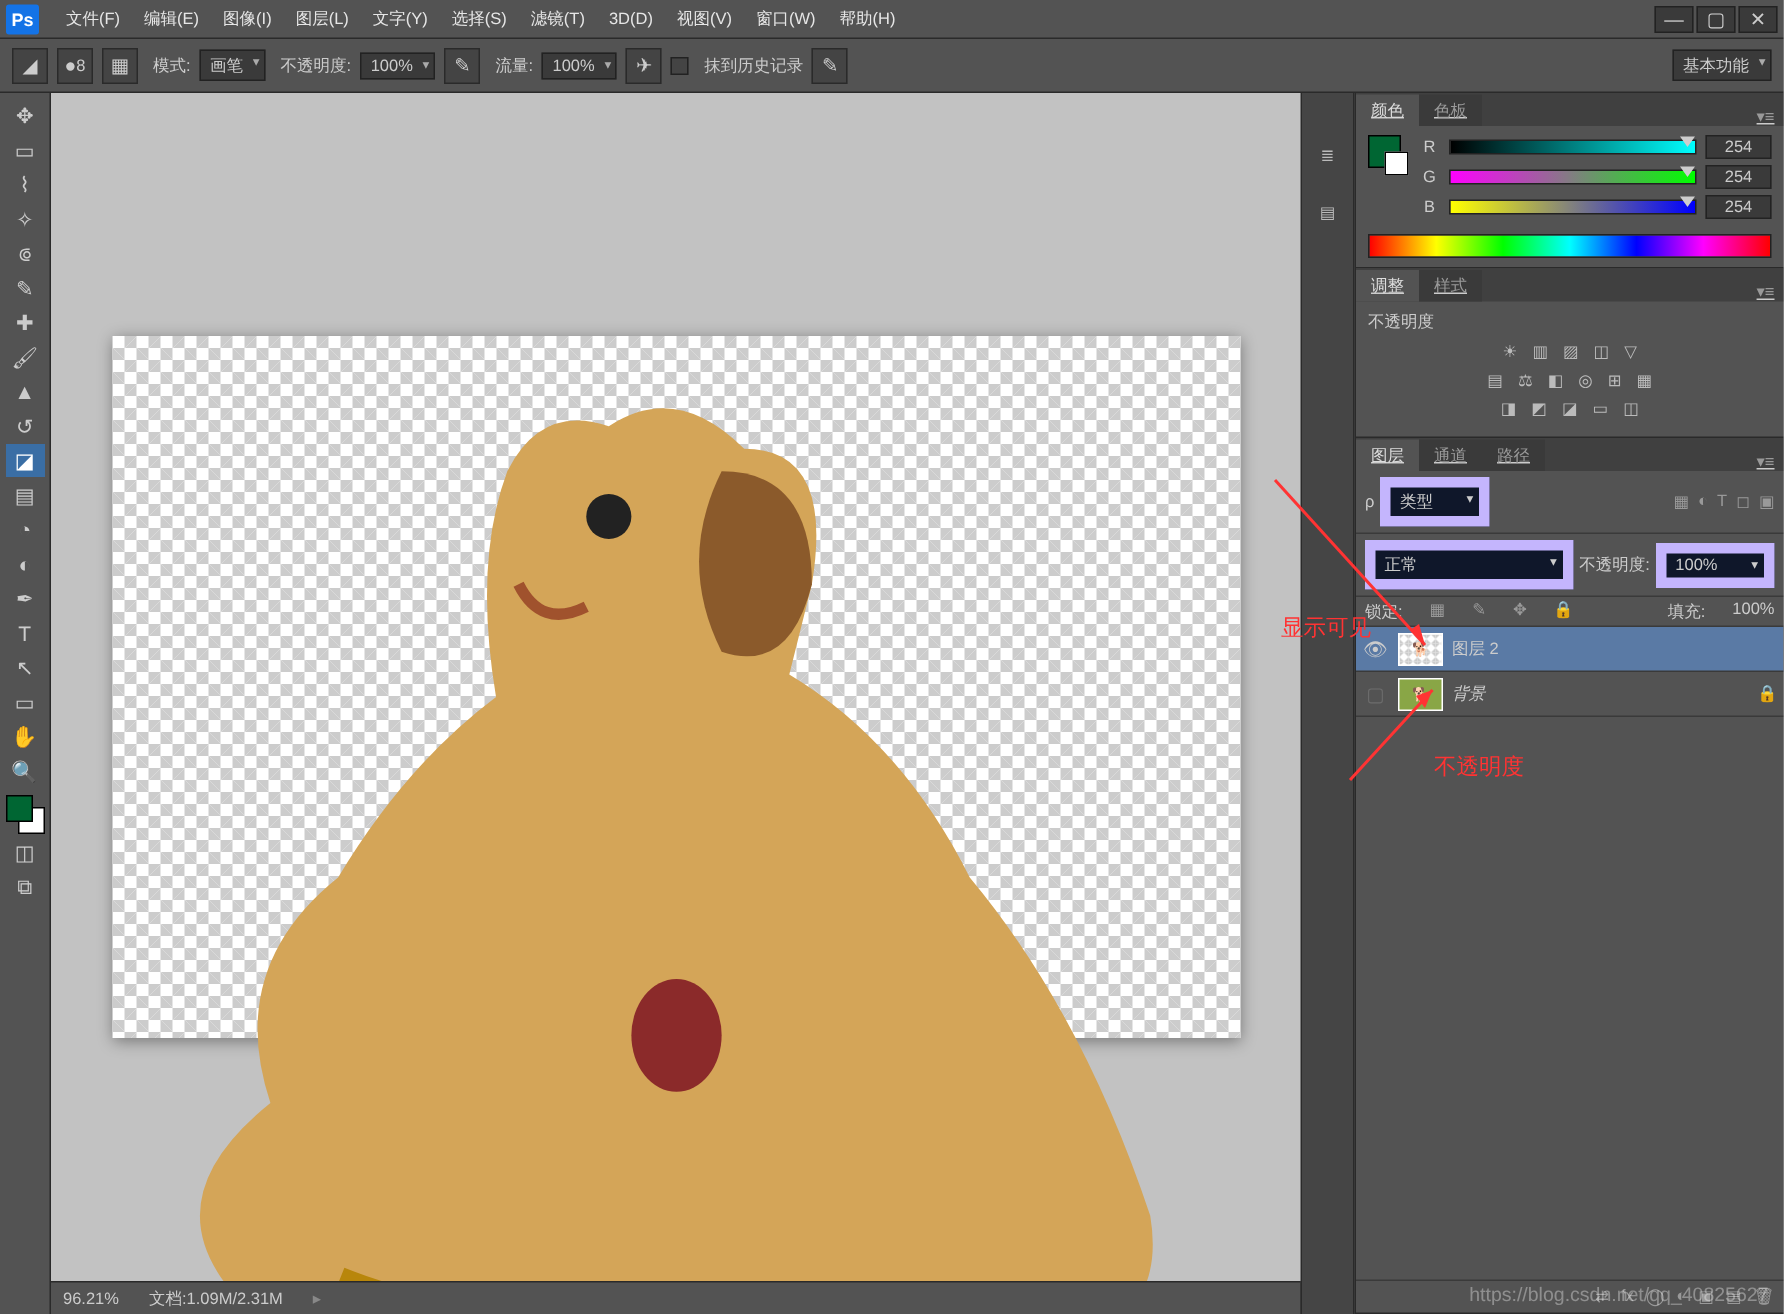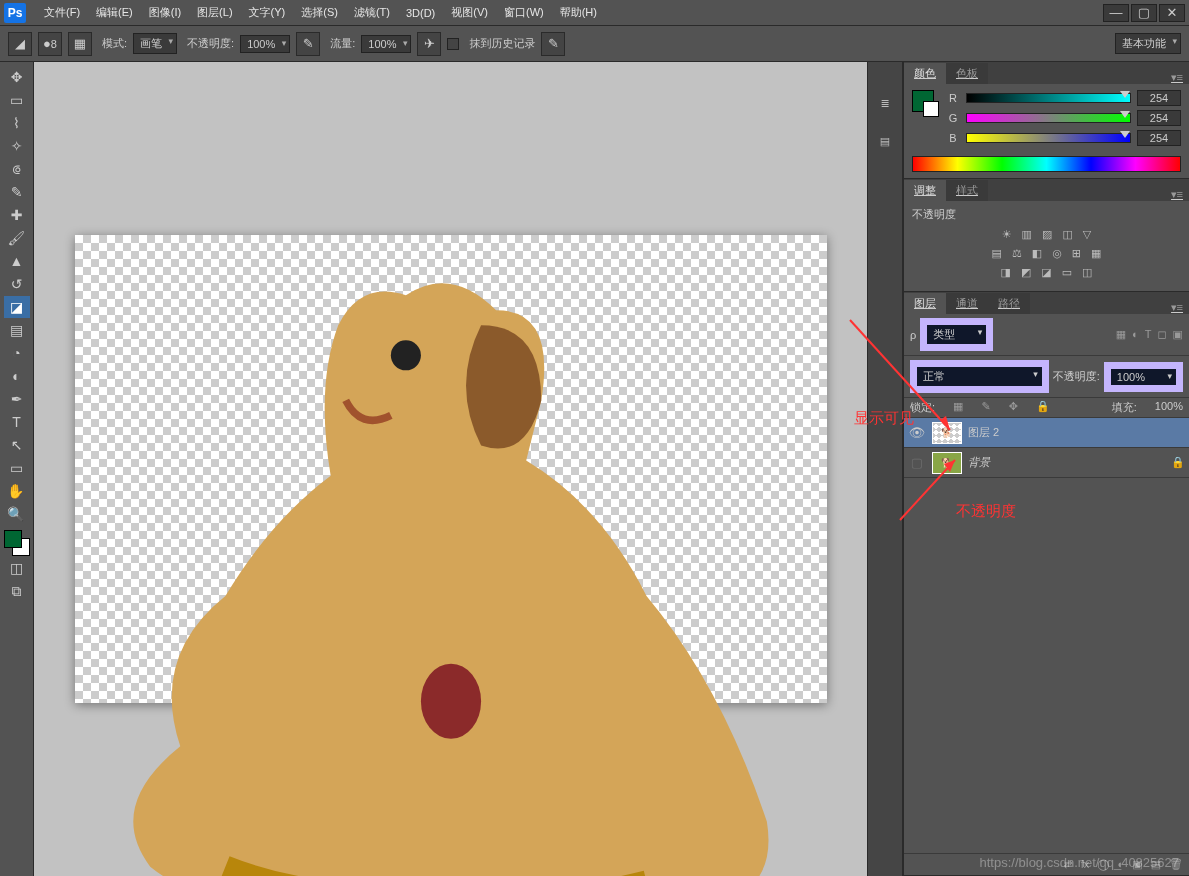--- a/index.html
+++ b/index.html
@@ -151,20 +151,25 @@
         <svg class="dog-body" viewBox="0 0 100 100" preserveAspectRatio="none">
           <path d="M35 12 Q38 6 44 8 Q50 4 56 10 Q64 10 62 22 L60 30 Q70 36 76 48 Q86 60 92 78 Q94 90 78 90 Q60 94 44 92 Q20 92 10 84 Q4 76 14 68 Q10 56 20 48 Q26 38 34 32 Q32 20 35 12 Z" fill="#d4a558"></path>
           <path d="M54 12 Q62 12 62 22 Q60 30 54 28 Q50 20 54 12 Z" fill="#8b5a2b"></path>
           <circle cx="44" cy="16" r="2" fill="#222"></circle>
           <path d="M36 22 Q38 26 42 24" stroke="#a0522d" stroke-width="1" fill="none"></path>
           <ellipse cx="50" cy="62" rx="4" ry="5" fill="#8b2a2a"></ellipse>
           <path d="M20 84 Q30 88 44 88 Q60 90 76 86" stroke="#b8860b" stroke-width="3" fill="none"></path>
         </svg>
       </div>
     </div>
+    <div class="statusbar">
+      <span>96.21%</span>
+      <span>文档:1.09M/2.31M</span>
+      <span style="color:#888">▸</span>
+    </div>
   </div>
 
   <div class="dock-strip">
     <div class="dock-icon">≣</div>
     <div class="dock-icon">▤</div>
   </div>
 
   <div class="panels">
 
     <div class="panel-group">

